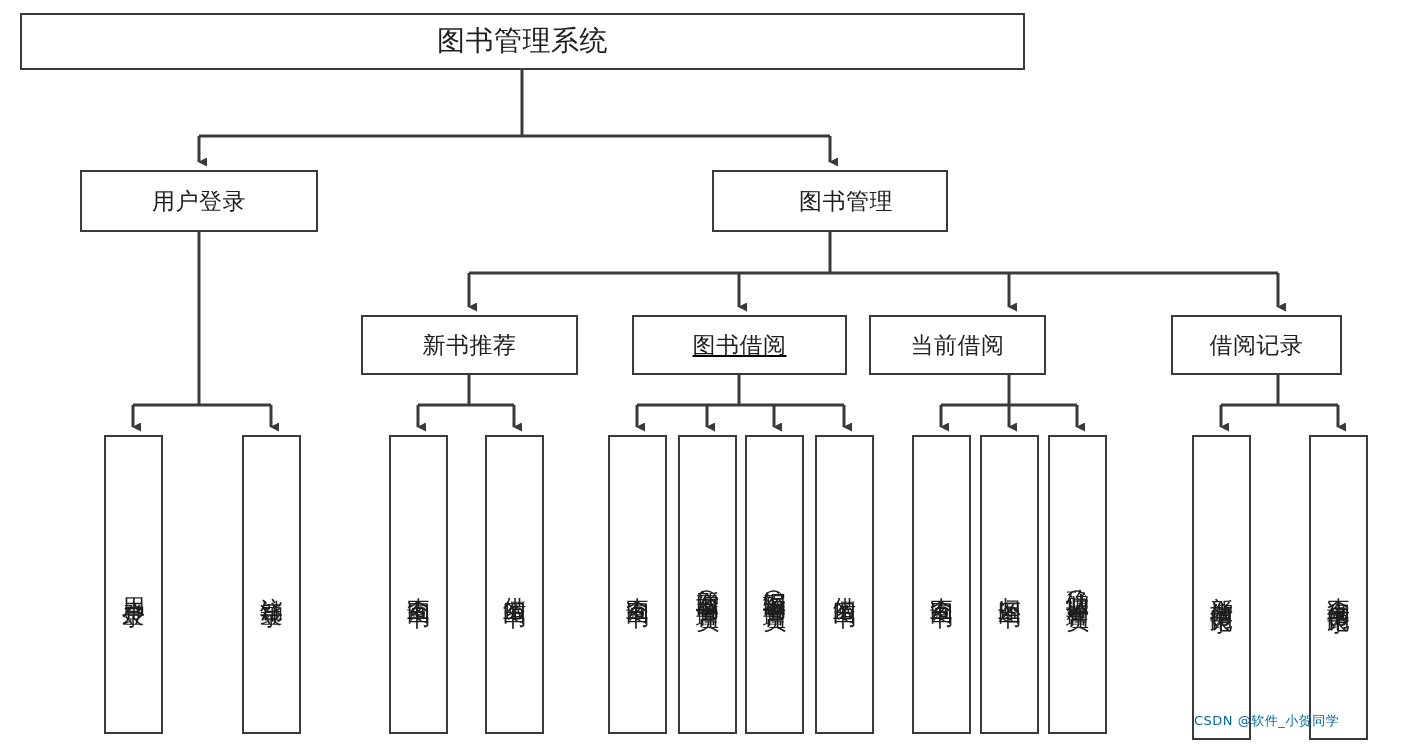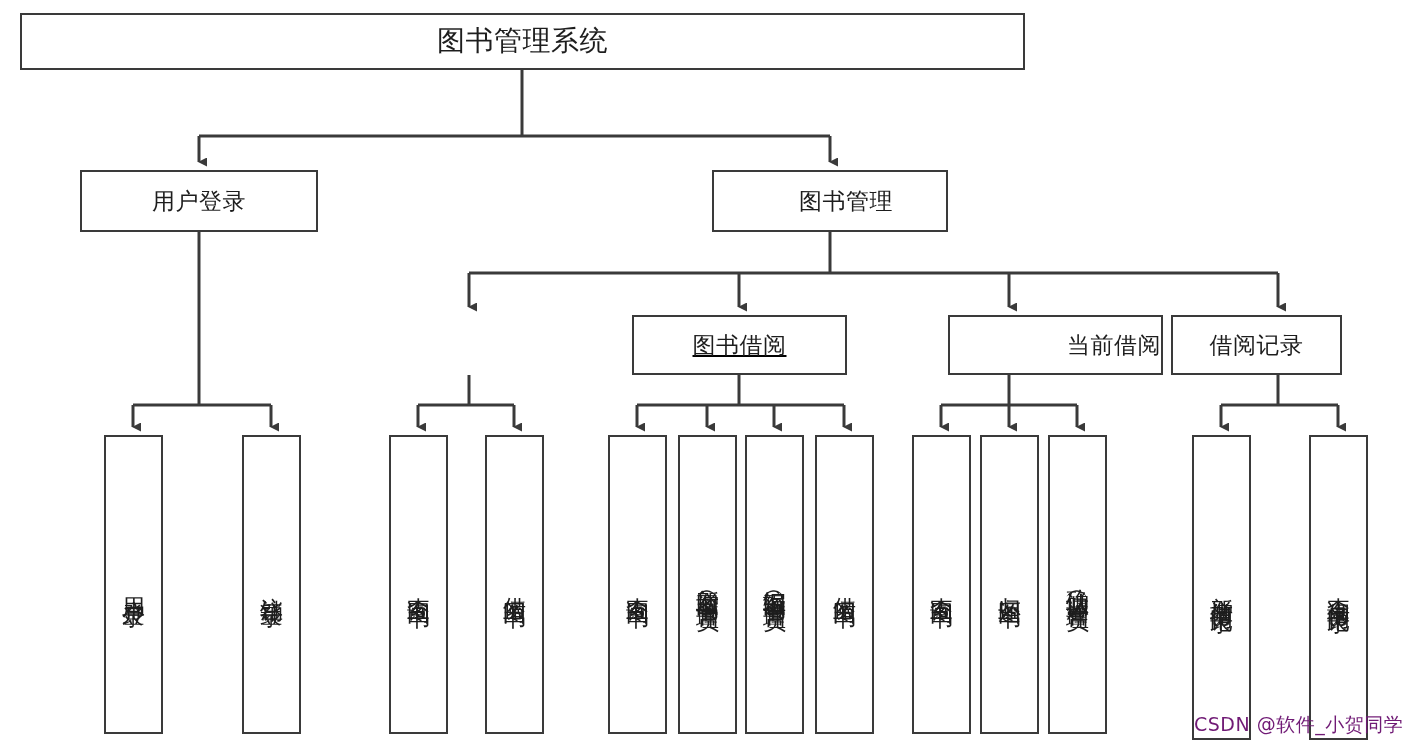--- a/index.html
+++ b/index.html
@@ -55,22 +55,22 @@
   .node.vertical .label {
     writing-mode: vertical-rl;
     text-orientation: upright;
     font-size: 23px;
     letter-spacing: 3px;
     line-height: 1.0;
     white-space: nowrap;
   }
   .watermark {
     position: absolute;
-    color: #701a75;
-    font-size: 19px;
+    color: #0369a1;
+    font-size: 13px;
     white-space: nowrap;
     z-index: 5;
     letter-spacing: 0.5px;
   }
 </style>
 </head>
 <body>
 
 <div id="canvas">
 
@@ -128,24 +128,27 @@
     <span class="label">图书管理系统</span>
   </div>
 
   <div class="node horizontal" style="left:80px; top:170px; width:238px; height:62px;">
     <span class="label">用户登录</span>
   </div>
   <div class="node horizontal" style="left:712px; top:170px; width:236px; height:62px;padding-left:32px;">
     <span class="label">图书管理</span>
   </div>
 
+  <div class="node horizontal" style="left:361px; top:315px; width:217px; height:60px;">
+    <span class="label">新书推荐</span>
+  </div>
   <div class="node horizontal" style="left:632px; top:315px; width:215px; height:60px;text-decoration:underline;">
     <span class="label">图书借阅</span>
   </div>
-  <div class="node horizontal" style="left:948px; top:315px; width:215px; height:60px;justify-content:flex-end;">
+  <div class="node horizontal" style="left:869px; top:315px; width:177px; height:60px;">
     <span class="label">当前借阅</span>
   </div>
   <div class="node horizontal" style="left:1171px; top:315px; width:171px; height:60px;">
     <span class="label">借阅记录</span>
   </div>
 
   <div class="node vertical" style="left:104px; top:435px; width:59px; height:299px;">
     <span class="label">用户登录</span>
   </div>
   <div class="node vertical" style="left:242px; top:435px; width:59px; height:299px;">

